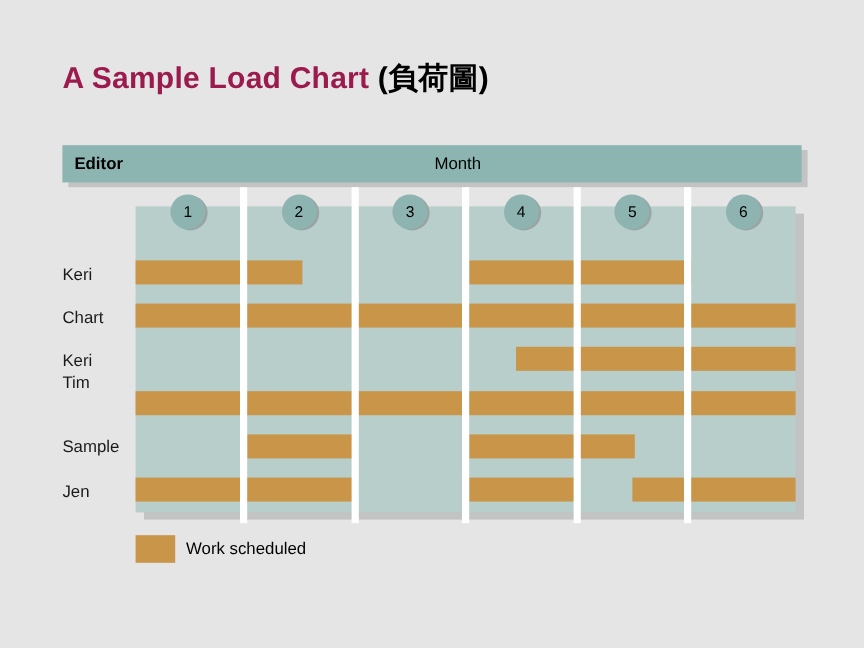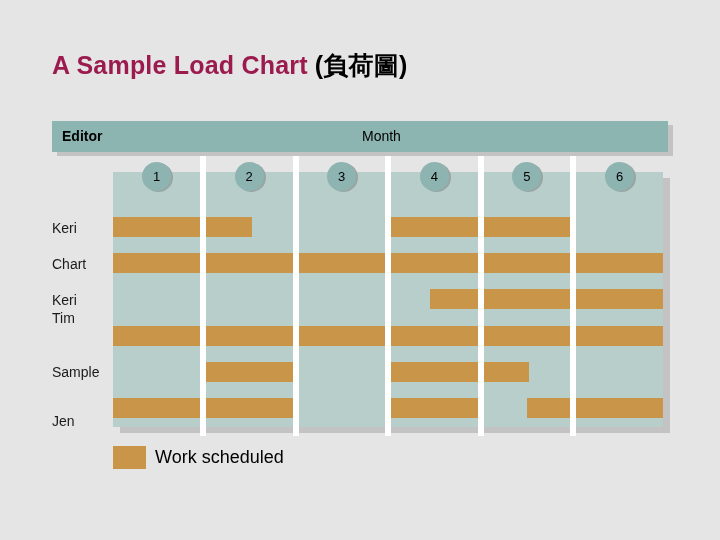--- a/index.html
+++ b/index.html
@@ -43,21 +43,21 @@
   .editor-name{
     left:52px;height:20px;line-height:20px;font-size:14px;color:#1a1a1a;z-index:4;
     white-space:nowrap;
   }
   .legend{position:absolute;left:113px;top:446px;height:23px;}
   .legend .swatch{
     position:absolute;left:0;top:0;width:33px;height:23px;background:var(--bar);
   }
   .legend .lbl{
     position:absolute;left:42px;top:0;height:23px;line-height:23px;
-    font-size:18px;color:#000;white-space:nowrap;
+    font-size:14px;color:#000;white-space:nowrap;
   }
 </style>
 </head>
 <body>
 
 <div class="slide">
 
   <div class="title"><span>A Sample Load Chart </span><span class="cjk">(負荷圖)</span></div>
 
   <div class="hdr">
@@ -72,21 +72,21 @@
       <div class="bar" style="left: 390.8px; top: 217px; width: 185.2px;"></div>
       <div class="editor-name" style="top: 253.7px;">Chart</div>
       <div class="bar" style="left: 113px; top: 253.2px; width: 550px;"></div>
       <div class="editor-name" style="top: 289.9px;">Keri</div>
       <div class="bar" style="left: 429.95px; top: 289.4px; width: 233.05px;"></div>
       <div class="editor-name" style="top: 308px;">Tim</div>
       <div class="bar" style="left: 113px; top: 325.6px; width: 550px;"></div>
       <div class="editor-name" style="top: 362.3px;">Sample</div>
       <div class="bar" style="left: 205.6px; top: 361.8px; width: 92.6px;"></div>
       <div class="bar" style="left: 390.8px; top: 361.8px; width: 137.84px;"></div>
-      <div class="editor-name" style="top: 398.5px; margin-top: 12px;">Jen</div>
+      <div class="editor-name" style="top: 398.5px;">Jen</div>
       <div class="bar" style="left: 113px; top: 398px; width: 185.2px;"></div>
       <div class="bar" style="left: 390.8px; top: 398px; width: 92.6px;"></div>
       <div class="bar" style="left: 526.9px; top: 398px; width: 136.1px;"></div>
       <div class="gap" style="left: 200px;"></div>
       <div class="gap" style="left: 292.6px;"></div>
       <div class="gap" style="left: 385.2px;"></div>
       <div class="gap" style="left: 477.8px;"></div>
       <div class="gap" style="left: 570.4px;"></div>
       <div class="circle" style="left: 142px;">1</div>
       <div class="circle" style="left: 234.6px;">2</div>

